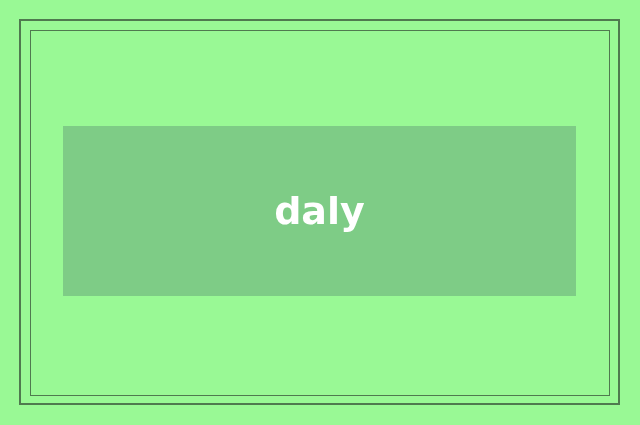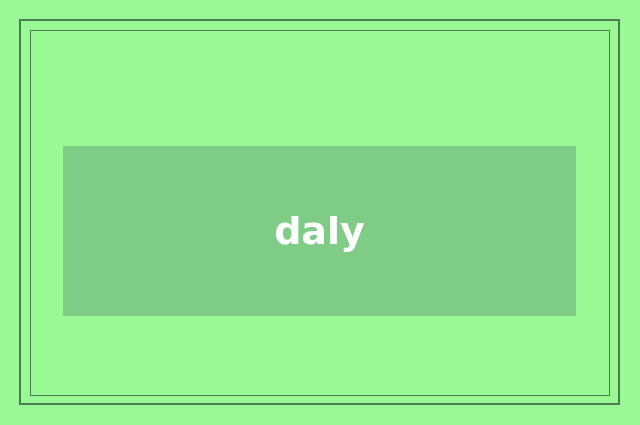--- a/index.html
+++ b/index.html
@@ -50,21 +50,20 @@
     position: absolute;
     left: 63px;
     top: 126px;
     width: 513px;
     height: 170px;
     box-sizing: border-box;
     background: #7ecc86;
     display: flex;
     align-items: center;
     justify-content: center;
-    margin-top: 20px;
   }
 
   .panel-label {
     color: #ffffff;
     font-family: "DejaVu Sans", sans-serif;
     font-size: 38px;
     font-weight: bold;
     line-height: 1;
     letter-spacing: 0px;
     white-space: nowrap;

